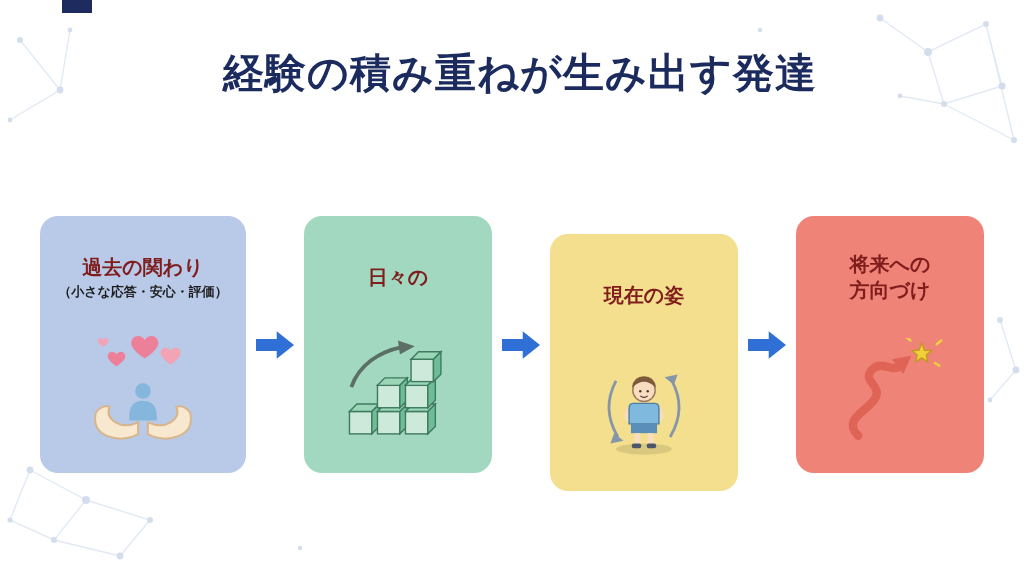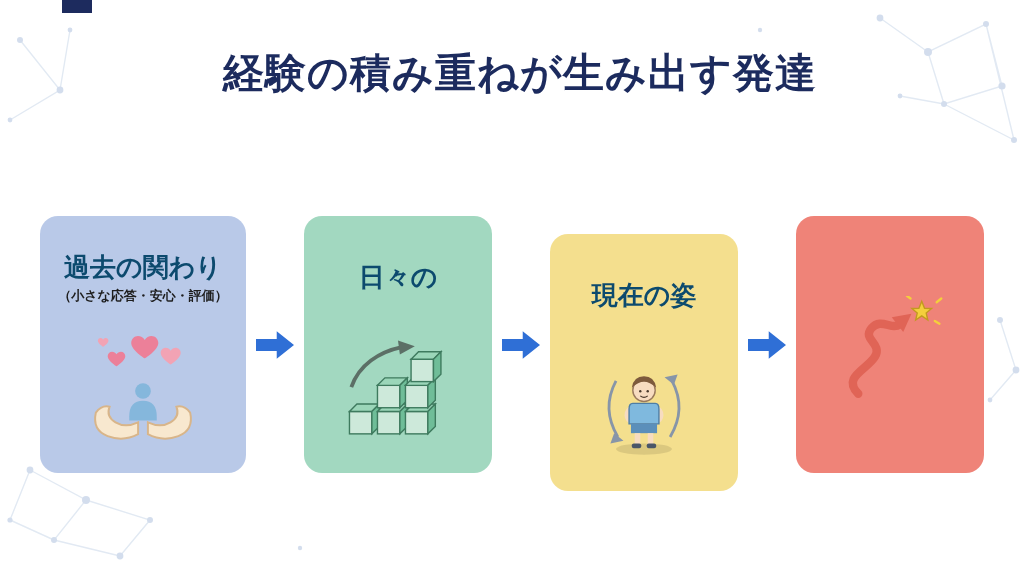--- a/index.html
+++ b/index.html
@@ -21,21 +21,21 @@
   .card{
     width:188px;height:257px;border-radius:18px;
     display:flex;flex-direction:column;align-items:center;
     padding:20px 8px 14px;box-sizing:border-box;
   }
   .card--wide{width:206px;}
   .card-head{
     min-height:84px;display:flex;flex-direction:column;
     justify-content:center;align-items:center;
   }
-  .card-line{font-size:26px;font-weight:800;color:#0c4a6e;line-height:1.28;text-align:center;}
+  .card-line{font-size:20px;font-weight:800;color:#7f1d1d;line-height:1.28;text-align:center;}
   .card-sub{font-size:13px;font-weight:700;color:#1d1d1d;margin-top:3px;text-align:center;}
   .card-icon{flex:1;display:flex;align-items:center;justify-content:center;}
   .arrow{flex:0 0 auto;display:flex;align-items:center;}
   .arrow svg{display:block;}
 </style>
 </head>
 <body>
 
 <svg class="bg-net" width="1024" height="576" viewBox="0 0 1024 576" opacity="0.85">
   <g stroke="#dde6f1" stroke-width="1.4" fill="none">
@@ -191,20 +191,24 @@
     </div>
   </div>
 
   <div class="arrow">
     <svg width="38" height="34" viewBox="0 0 44 36">
       <polygon points="0,11 24,11 24,2 44,18 24,34 24,25 0,25" fill="#2f6fd6"></polygon>
     </svg>
   </div>
 
   <div class="card" style="background-color: rgb(239, 131, 120);">
+    <div class="card-head">
+      <div class="card-line">将来への</div>
+      <div class="card-line">方向づけ</div>
+    </div>
     <div class="card-icon">
       <svg width="112" height="104" viewBox="0 0 120 110">
         <path d="M26,104 C8,86 36,78 44,64 C52,50 30,46 40,34 C50,22 62,36 70,30" stroke="#e06456" stroke-width="9" fill="none" stroke-linecap="round"></path>
         <polygon points="0,-10 19,0 0,10" transform="translate(68,30) rotate(-38)" fill="#e06456"></polygon>
         <g transform="translate(94,16)">
           <polygon points="0,-11 3,-3.6 10.6,-3.4 4.8,1.6 6.5,9 0,4.6 -6.5,9 -4.8,1.6 -10.6,-3.4 -3,-3.6" fill="#f4cf3c" stroke="#c29a20" stroke-width="1.5"></polygon>
         </g>
         <g stroke="#f4cf3c" stroke-width="2.5" stroke-linecap="round">
           <path d="M110,6 L115,2"></path>
           <path d="M108,26 L113,29"></path>

